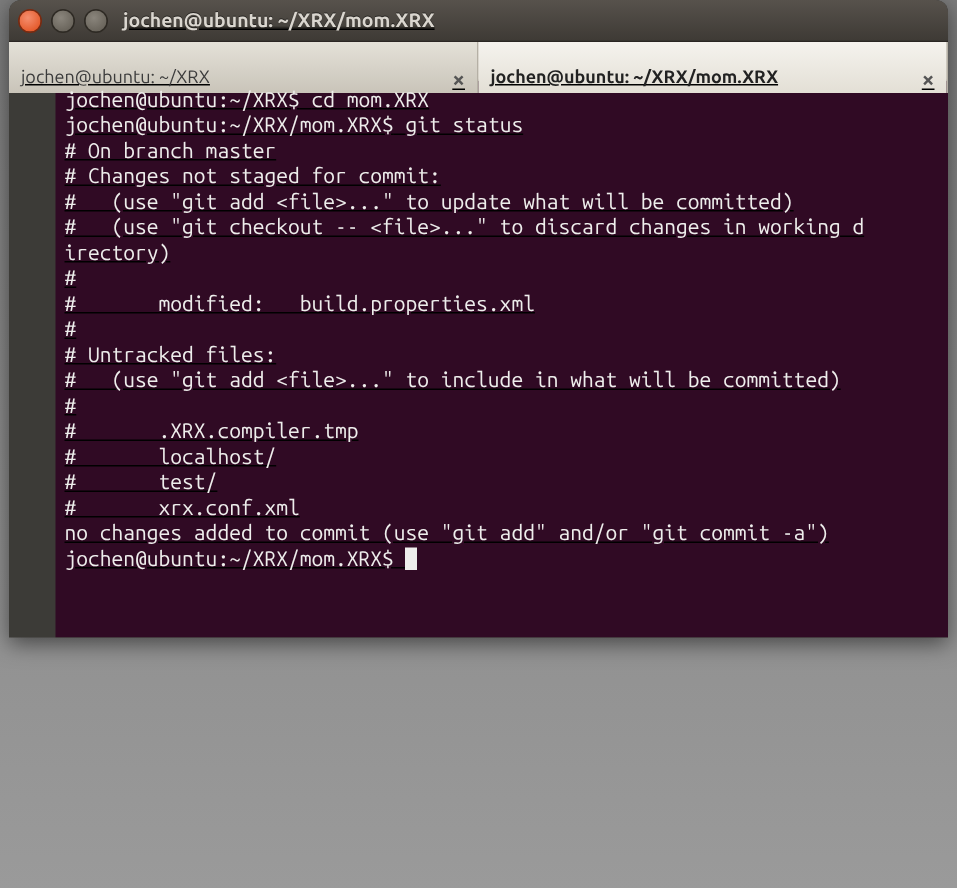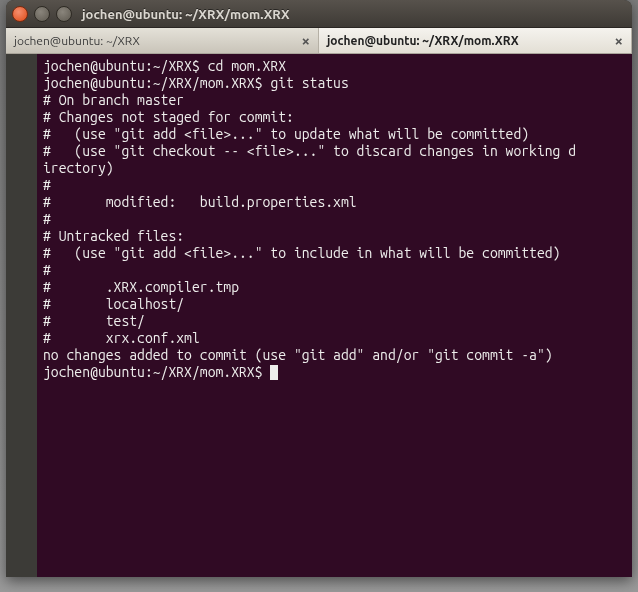--- a/index.html
+++ b/index.html
@@ -18,25 +18,26 @@
       background: linear-gradient(to bottom, #7c7c7c, #9a9a9a);
       width: 100%;
       height: 100%;
       position: relative;
     }
     .window {
       position: absolute;
       left: 6px;
       top: 0px;
       width: 626px;
-      height: 577px;
+      height: 425px;
       border-radius: 8px 8px 0 0;
       background: #3c3b37;
       box-shadow: 0 4px 14px rgba(0,0,0,0.5);
       overflow: hidden;
+      text-decoration: underline;
     }
     .titlebar {
       height: 28px;
       background: linear-gradient(to bottom, #57524c 0%, #3e3a35 100%);
       display: flex;
       align-items: center;
       padding: 0 6px;
       border-radius: 8px 8px 0 0;
       border-bottom: 1px solid #2a2623;
     }
@@ -74,23 +75,22 @@
     .tabbar {
       background: #d6d2c8;
       height: 26px;
       display: flex;
       align-items: stretch;
       border-bottom: 1px solid #a9a49a;
     }
     .tab {
       flex: 1;
       display: flex;
-      align-items: center;
       justify-content: space-between;
-      padding: 0 8px;
+      padding: 17px 8px;
       font-family: Ubuntu, sans-serif;
       font-size: 12px;
       color: #3c3c3c;
       border-right: 1px solid #b5b0a5;
       background: linear-gradient(to bottom, #e4e1d8, #c9c4b9);
     }
     .tab.active {
       background: linear-gradient(to bottom, #f5f3ee, #e3dfd5);
       font-weight: bold;
       color: #222;

